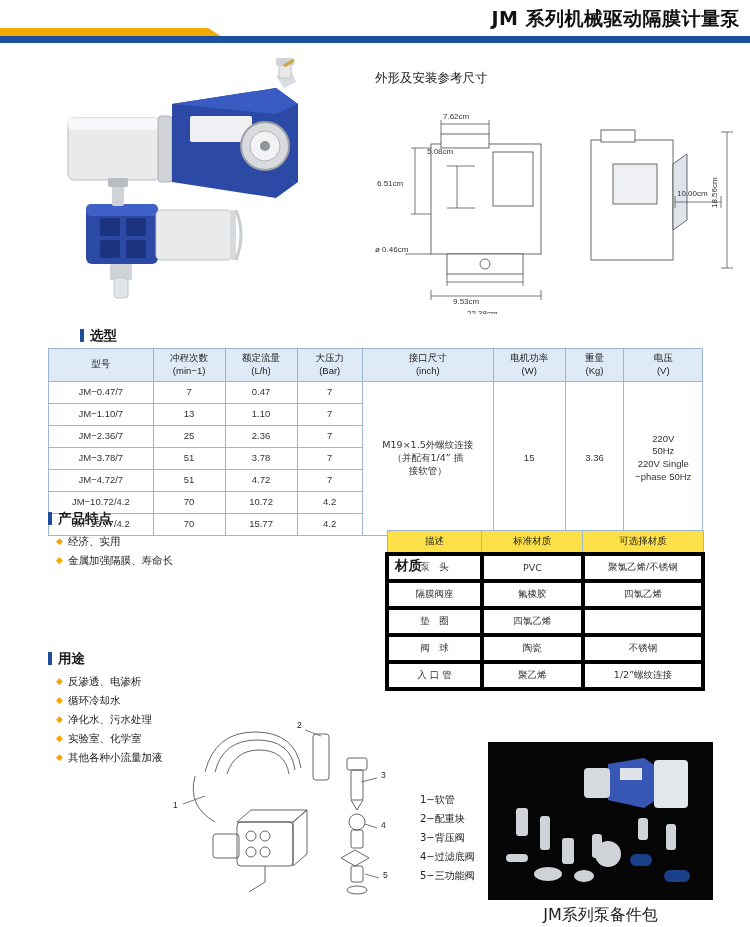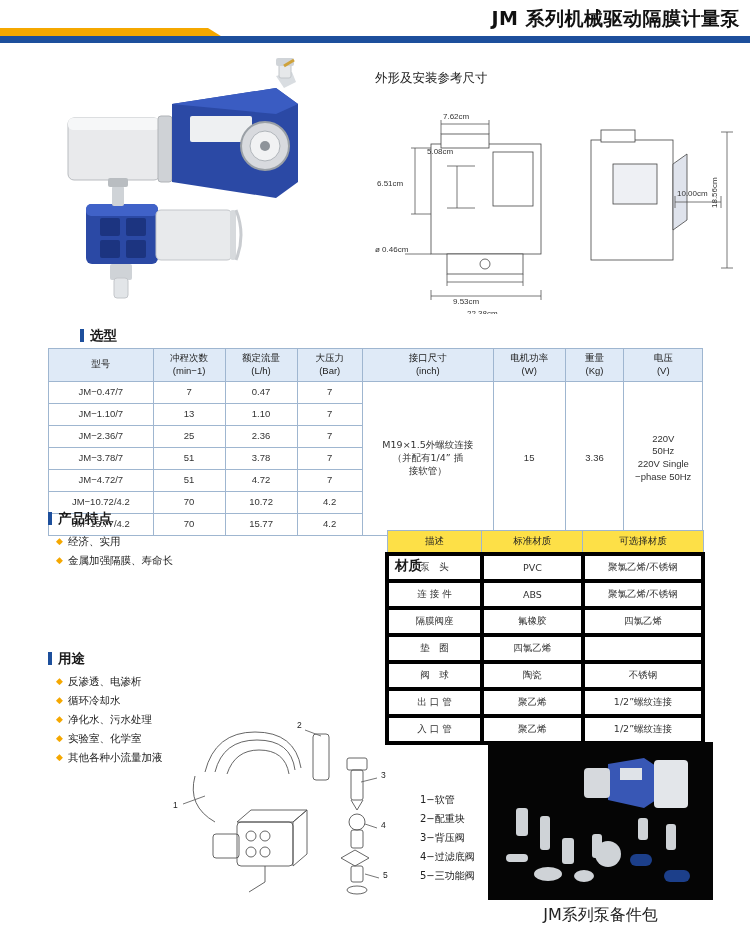--- a/index.html
+++ b/index.html
@@ -323,43 +323,33 @@
       <th style="width:38%" class="zh">可选择材质</th>
     </tr>
   </thead>
   <tbody>
     <tr>
       <td class="zh">泵　头</td>
       <td class="zh">PVC</td>
       <td class="zh">聚氯乙烯/不锈钢</td>
     </tr>
     <tr>
-      <td class="zh">连 接 件</td>
-      <td class="zh">ABS</td>
-      <td class="zh">聚氯乙烯/不锈钢</td>
-    </tr>
-    <tr>
       <td class="zh">隔膜阀座</td>
       <td class="zh">氟橡胶</td>
       <td class="zh">四氯乙烯</td>
     </tr>
     <tr>
       <td class="zh">垫　圈</td>
       <td class="zh">四氯乙烯</td>
       <td class="zh"></td>
     </tr>
     <tr>
       <td class="zh">阀　球</td>
       <td class="zh">陶瓷</td>
       <td class="zh">不锈钢</td>
-    </tr>
-    <tr>
-      <td class="zh">出 口 管</td>
-      <td class="zh">聚乙烯</td>
-      <td class="zh">1/2”螺纹连接</td>
     </tr>
     <tr>
       <td class="zh">入 口 管</td>
       <td class="zh">聚乙烯</td>
       <td class="zh">1/2”螺纹连接</td>
     </tr>
   </tbody>
 </table>
 
 <div class="bot-diagram">

